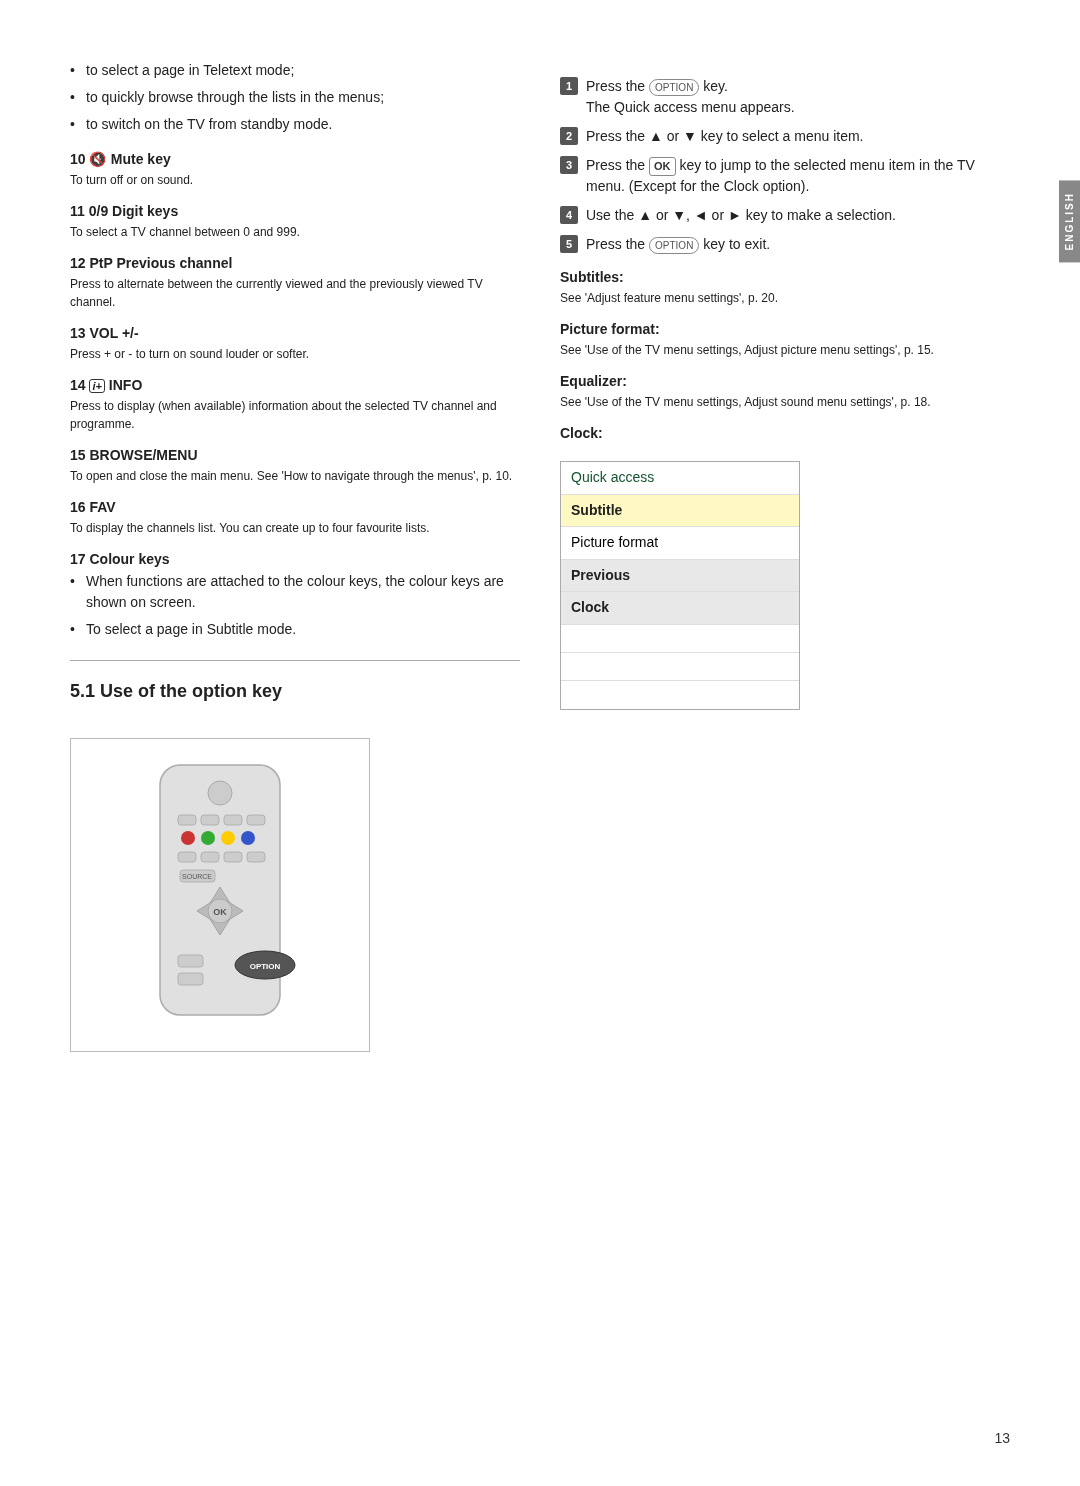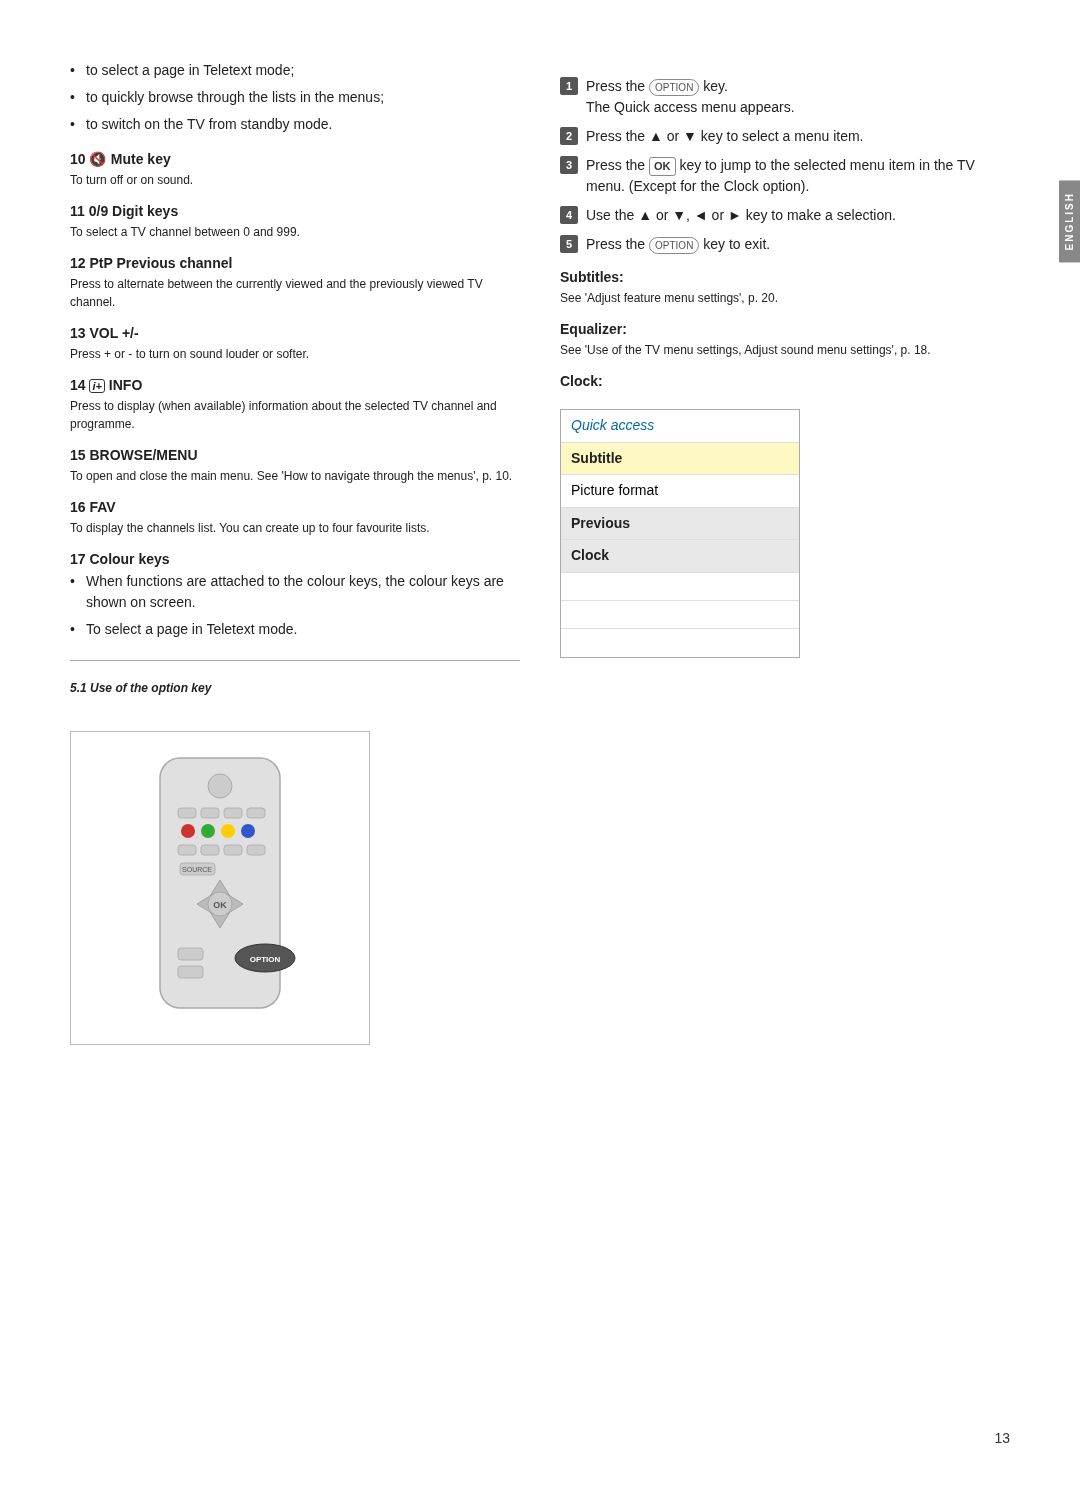--- a/index.html
+++ b/index.html
@@ -91,24 +91,23 @@
     }
 
     .sub-heading {
       font-size: 15px;
       font-weight: bold;
       margin-bottom: 6px;
       margin-top: 14px;
     }
 
     .use-option-heading {
-      font-size: 12px;
+      font-size: 18px;
       font-weight: bold;
       margin-bottom: 28px;
-      font-style: italic;
     }
 
     
     .remote-box {
       border: 1px solid #bbb;
       padding: 16px;
       margin-top: 8px;
       display: inline-block;
       background: #fff;
       width: 300px;
@@ -133,22 +132,21 @@
       line-height: 1.4;
     }
 
     .qa-row:last-child {
       border-bottom: none;
     }
 
     .qa-row.header-row {
       background: #fff;
       font-weight: normal;
-      color: #0369a1;
-      font-style: italic;
+      color: #14532d;
     }
 
     .qa-row.selected-row {
       background: #fef9c3;
       font-weight: bold;
     }
 
     .qa-row.highlight-row {
       background: #e8e8e8;
       font-weight: bold;
@@ -325,21 +323,21 @@
 
       
       <div class="section-item">
         <h3>
           <span>17</span>
           <span> </span>
           <span>Colour keys</span>
         </h3>
         <ul class="bullet-list">
           <li>When functions are attached to the colour keys, the colour keys are shown on screen.</li>
-          <li>To select a page in Teletext mode.</li>
+          <li>To select a page in Subtitle mode.</li>
         </ul>
       </div>
 
       <hr class="divider">
 
       
       <div class="section-item">
         <h2 class="use-option-heading">
           <span>5.1</span>
           <span>  </span>
@@ -426,20 +424,24 @@
         </li>
       </ol>
 
       
       <div class="section-item">
         <h3 class="sub-heading">Subtitles:</h3>
         <p>See 'Adjust feature menu settings', p. 20.</p>
       </div>
 
       
+      <div class="section-item">
+        <h3 class="sub-heading">Picture format:</h3>
+        <p>See 'Use of the TV menu settings, Adjust picture menu settings', p. 15.</p>
+      </div>
 
       
       <div class="section-item">
         <h3 class="sub-heading">Equalizer:</h3>
         <p>See 'Use of the TV menu settings, Adjust sound menu settings', p. 18.</p>
       </div>
 
       
       <div class="section-item">
         <h3 class="sub-heading">Clock:</h3>

